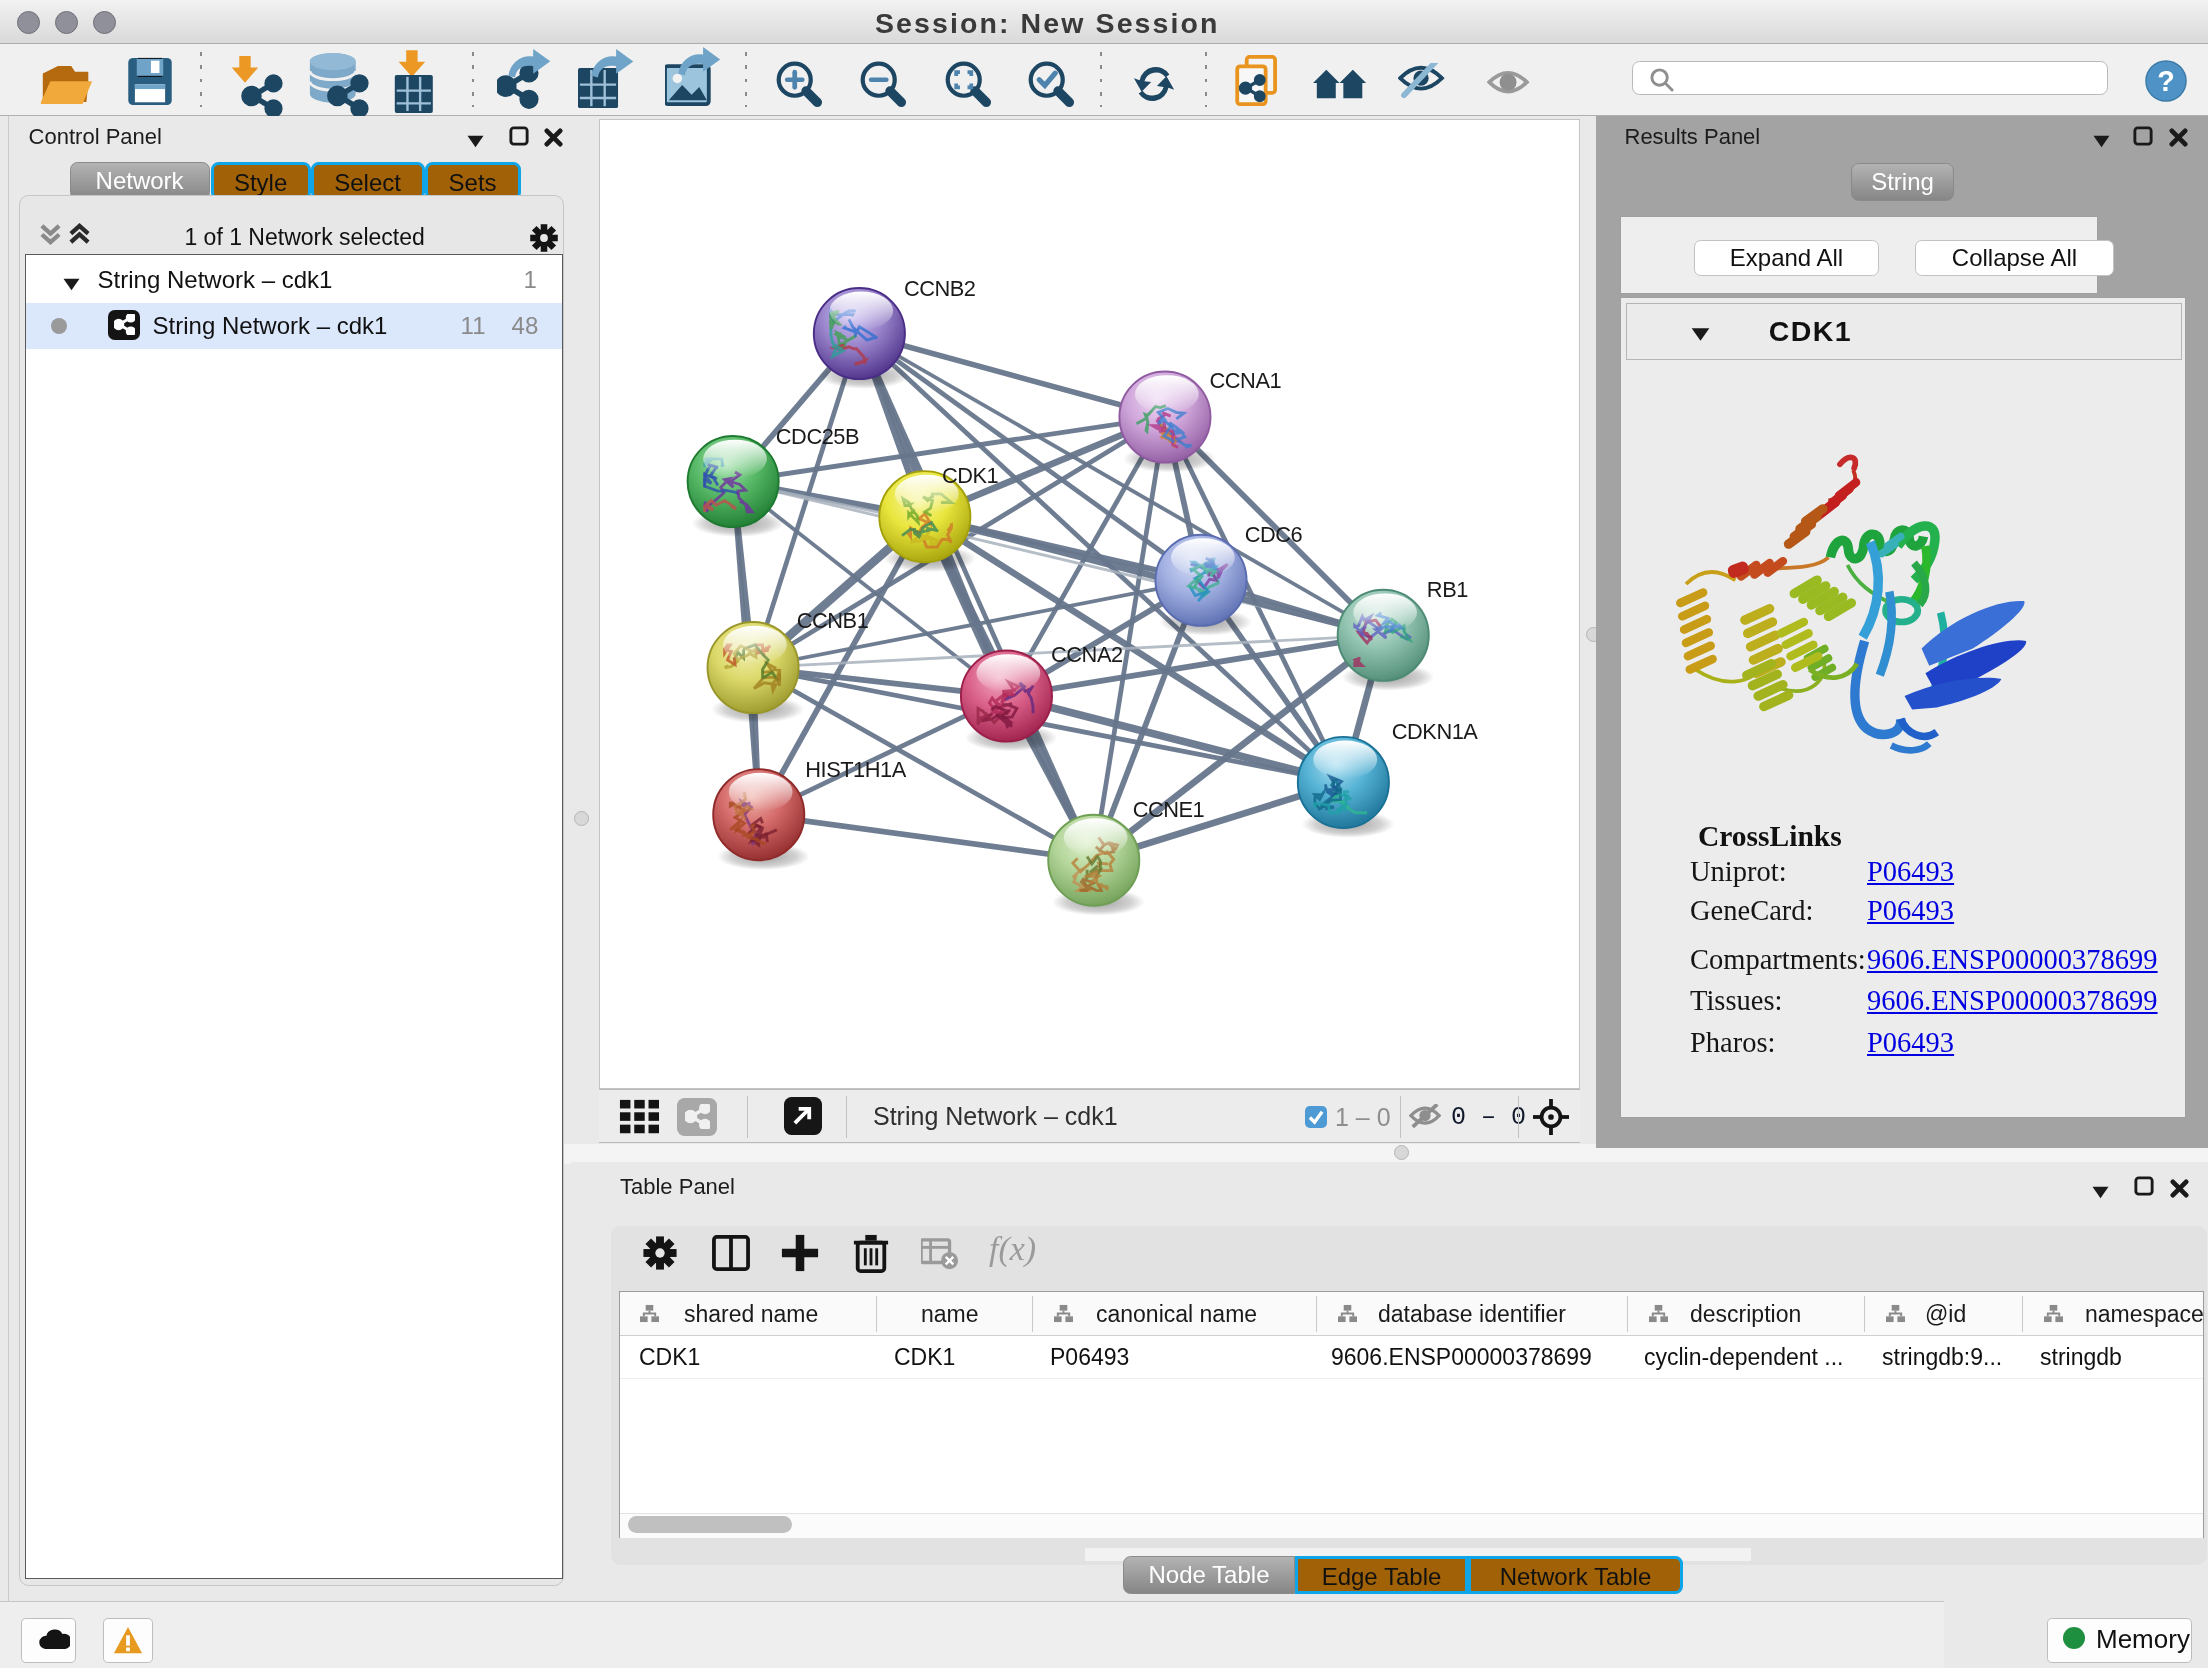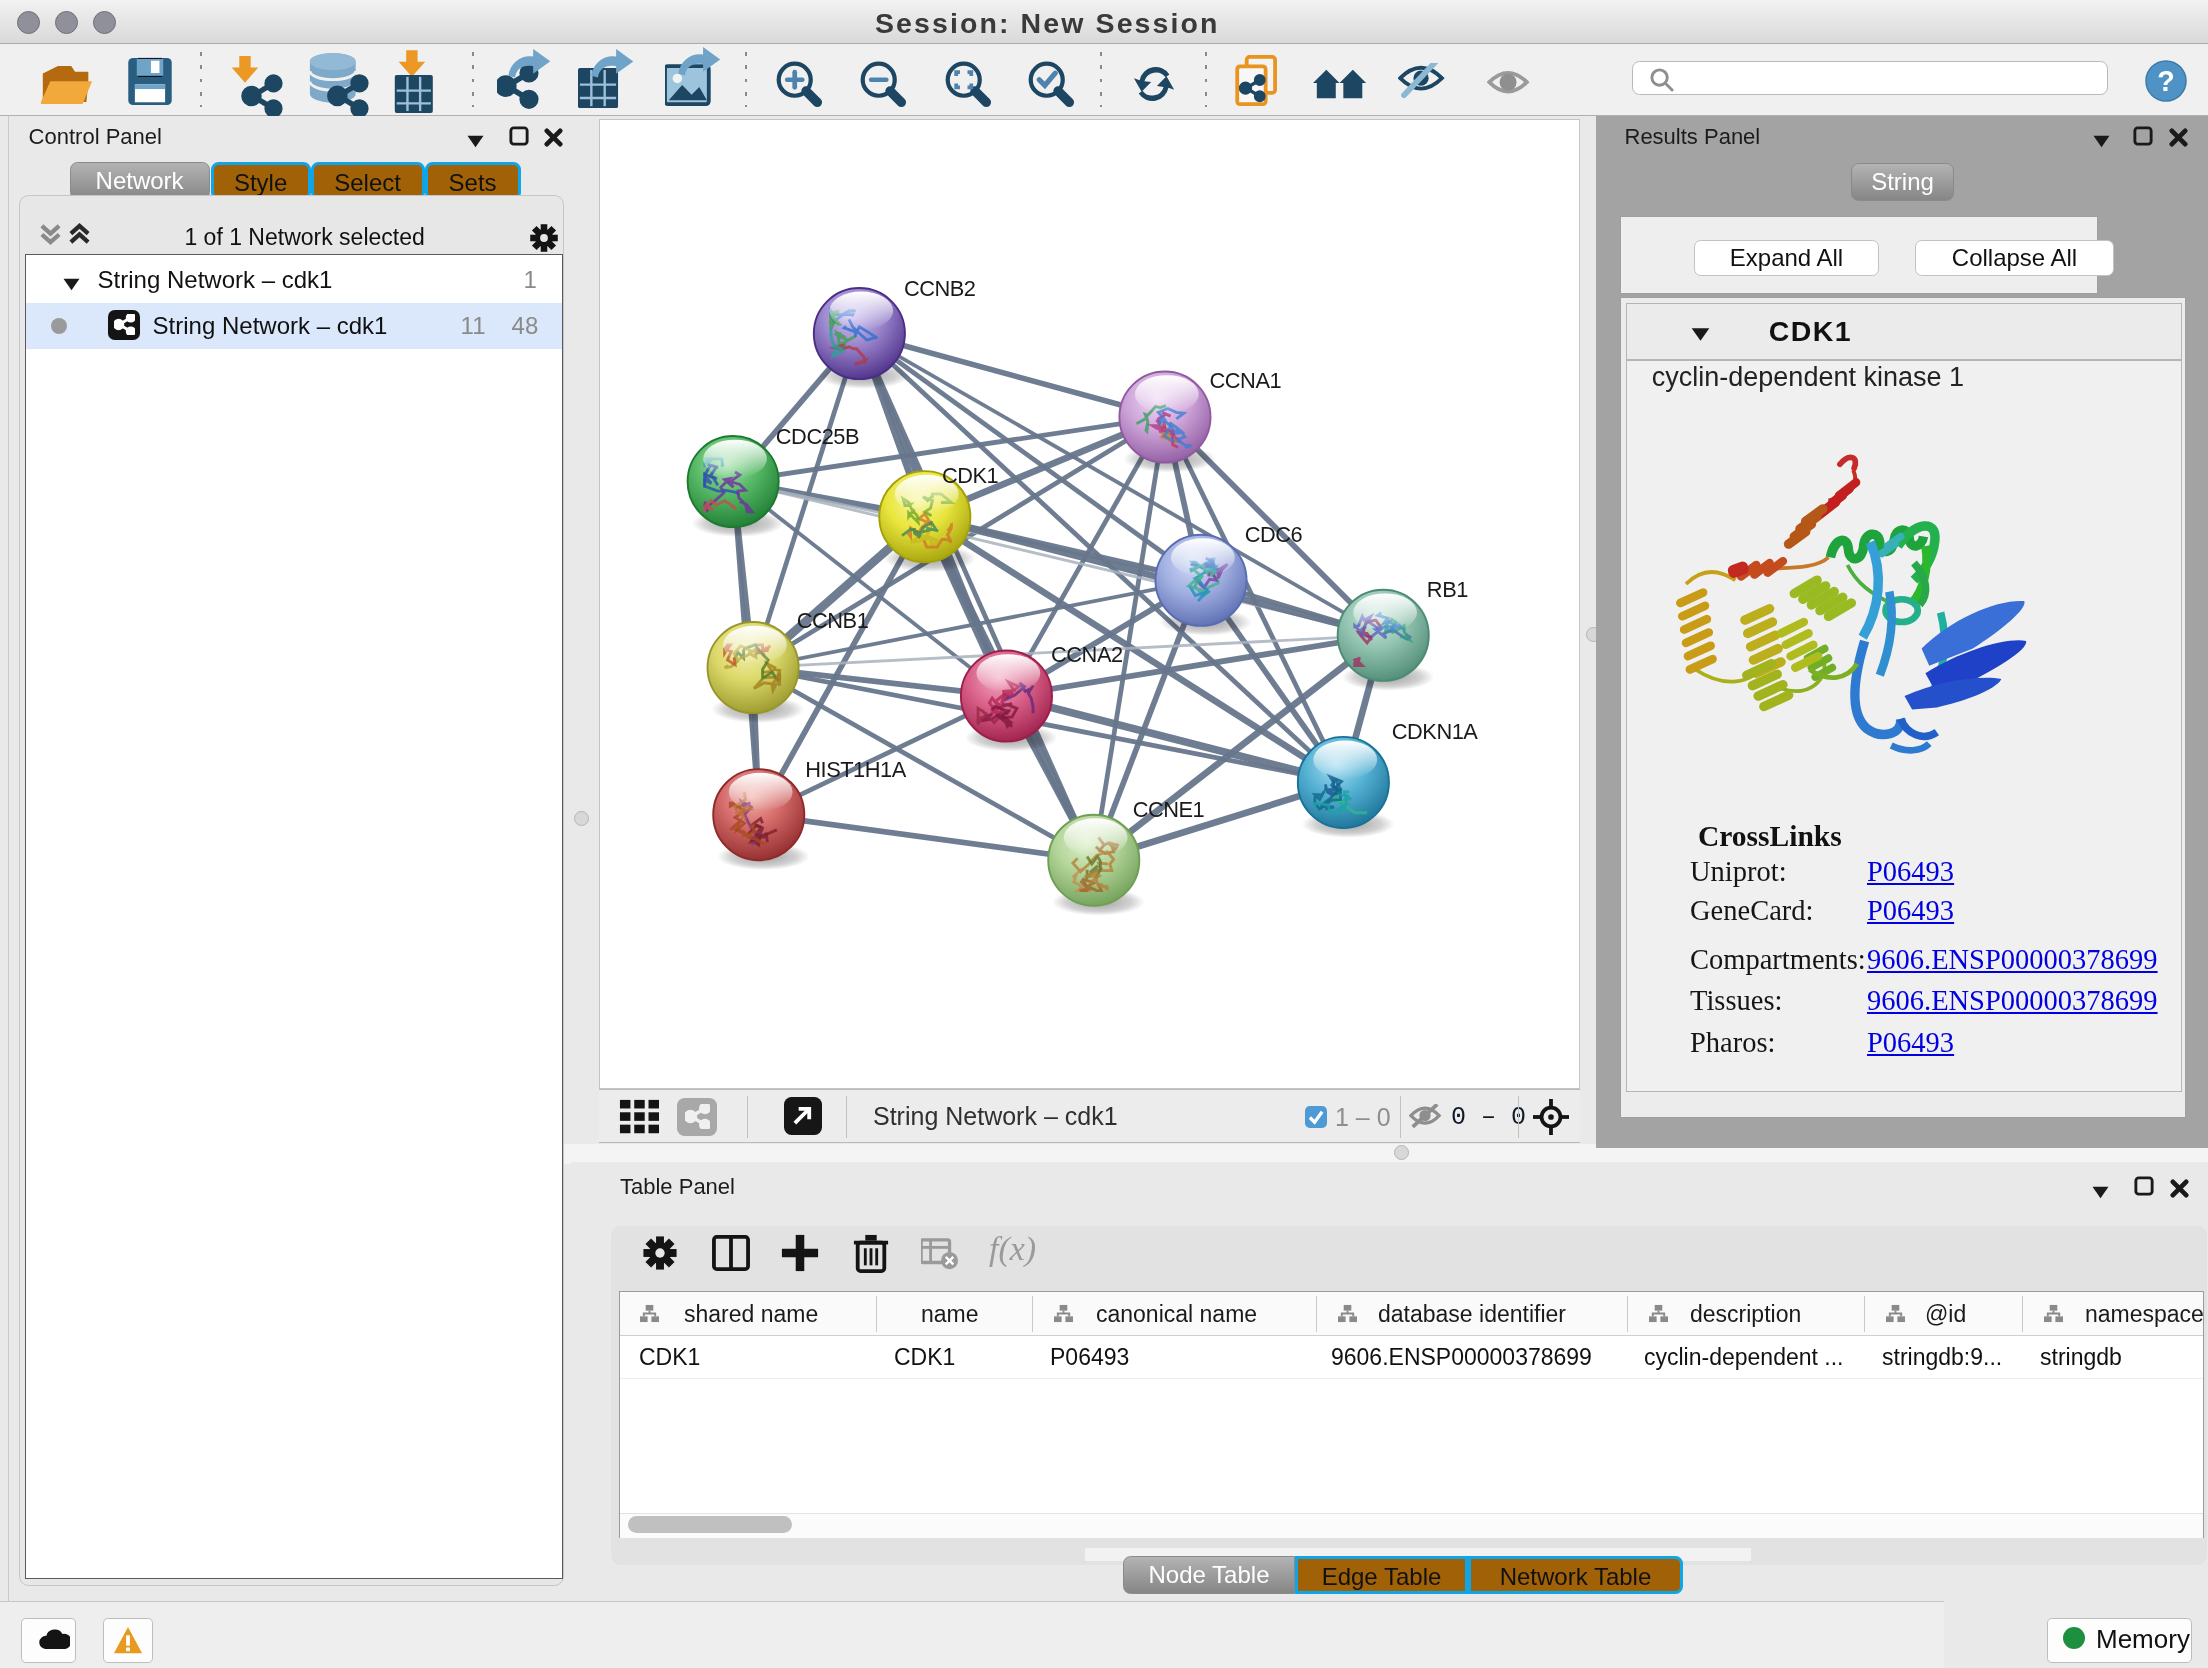--- a/index.html
+++ b/index.html
@@ -612,23 +612,20 @@
       <div class="abs btn" style="left:73px;top:23px;width:185px;height:36px;line-height:34px;">Expand All</div>
       <div class="abs btn" style="left:294px;top:23px;width:199px;height:36px;line-height:34px;">Collapse All</div>
     </div>
     <div class="abs rpbox" style="left:24px;top:181px;width:566px;height:821px;background:#ececec;">
       <div class="abs" style="left:4.8px;top:4.8px;width:556px;height:57px;background:#ebebeb;border:1px solid #b5b5b5;">
         <svg class="abs" style="left:63px;top:19px;" width="21" height="21" viewBox="0 0 22 22">
           <path d="M1.76 5.5 L20.240000000000002 5.5 L11.0 18.7 Z" fill="#1a1a1a"></path>
         </svg>
         <div class="abs" style="left:142px;top:11.4px;font-size:28.5px;font-weight:bold;color:#111;letter-spacing:1.4px;">CDK1</div>
       </div>
-      <div class="abs" style="left:4.8px;top:62px;width:556px;height:732px;background:#f0f0f0;border:1px solid #b5b5b5;">
-        <div class="abs" style="left:25px;top:1px;font-size:27px;color:#222;">cyclin-dependent kinase 1</div>
-      </div>
     </div>
   </div>
 <svg class="abs" style="left:1667px;top:451px;" width="361" height="323" viewBox="0 0 380 340">
     <path d="M196 20 C205 40 185 50 170 52" fill="none" stroke="#c43022" stroke-width="4"></path>
     <path d="M70 130 C100 118 150 130 170 112" fill="none" stroke="#c87828" stroke-width="4"></path>
     <path d="M20 140 C40 120 60 128 72 136" fill="none" stroke="#c8a018" stroke-width="4"></path>
     <path d="M30 230 C60 250 90 245 100 225" fill="none" stroke="#aab018" stroke-width="4"></path>
     <path d="M120 250 C150 260 170 240 165 220" fill="none" stroke="#8cb020" stroke-width="4"></path>
     <path d="M190 120 C200 140 215 150 235 160" fill="none" stroke="#4ab040" stroke-width="4"></path>
     <line x1="160" y1="68" x2="178" y2="54" stroke="#c41f1f" stroke-width="9" stroke-linecap="round"></line>

